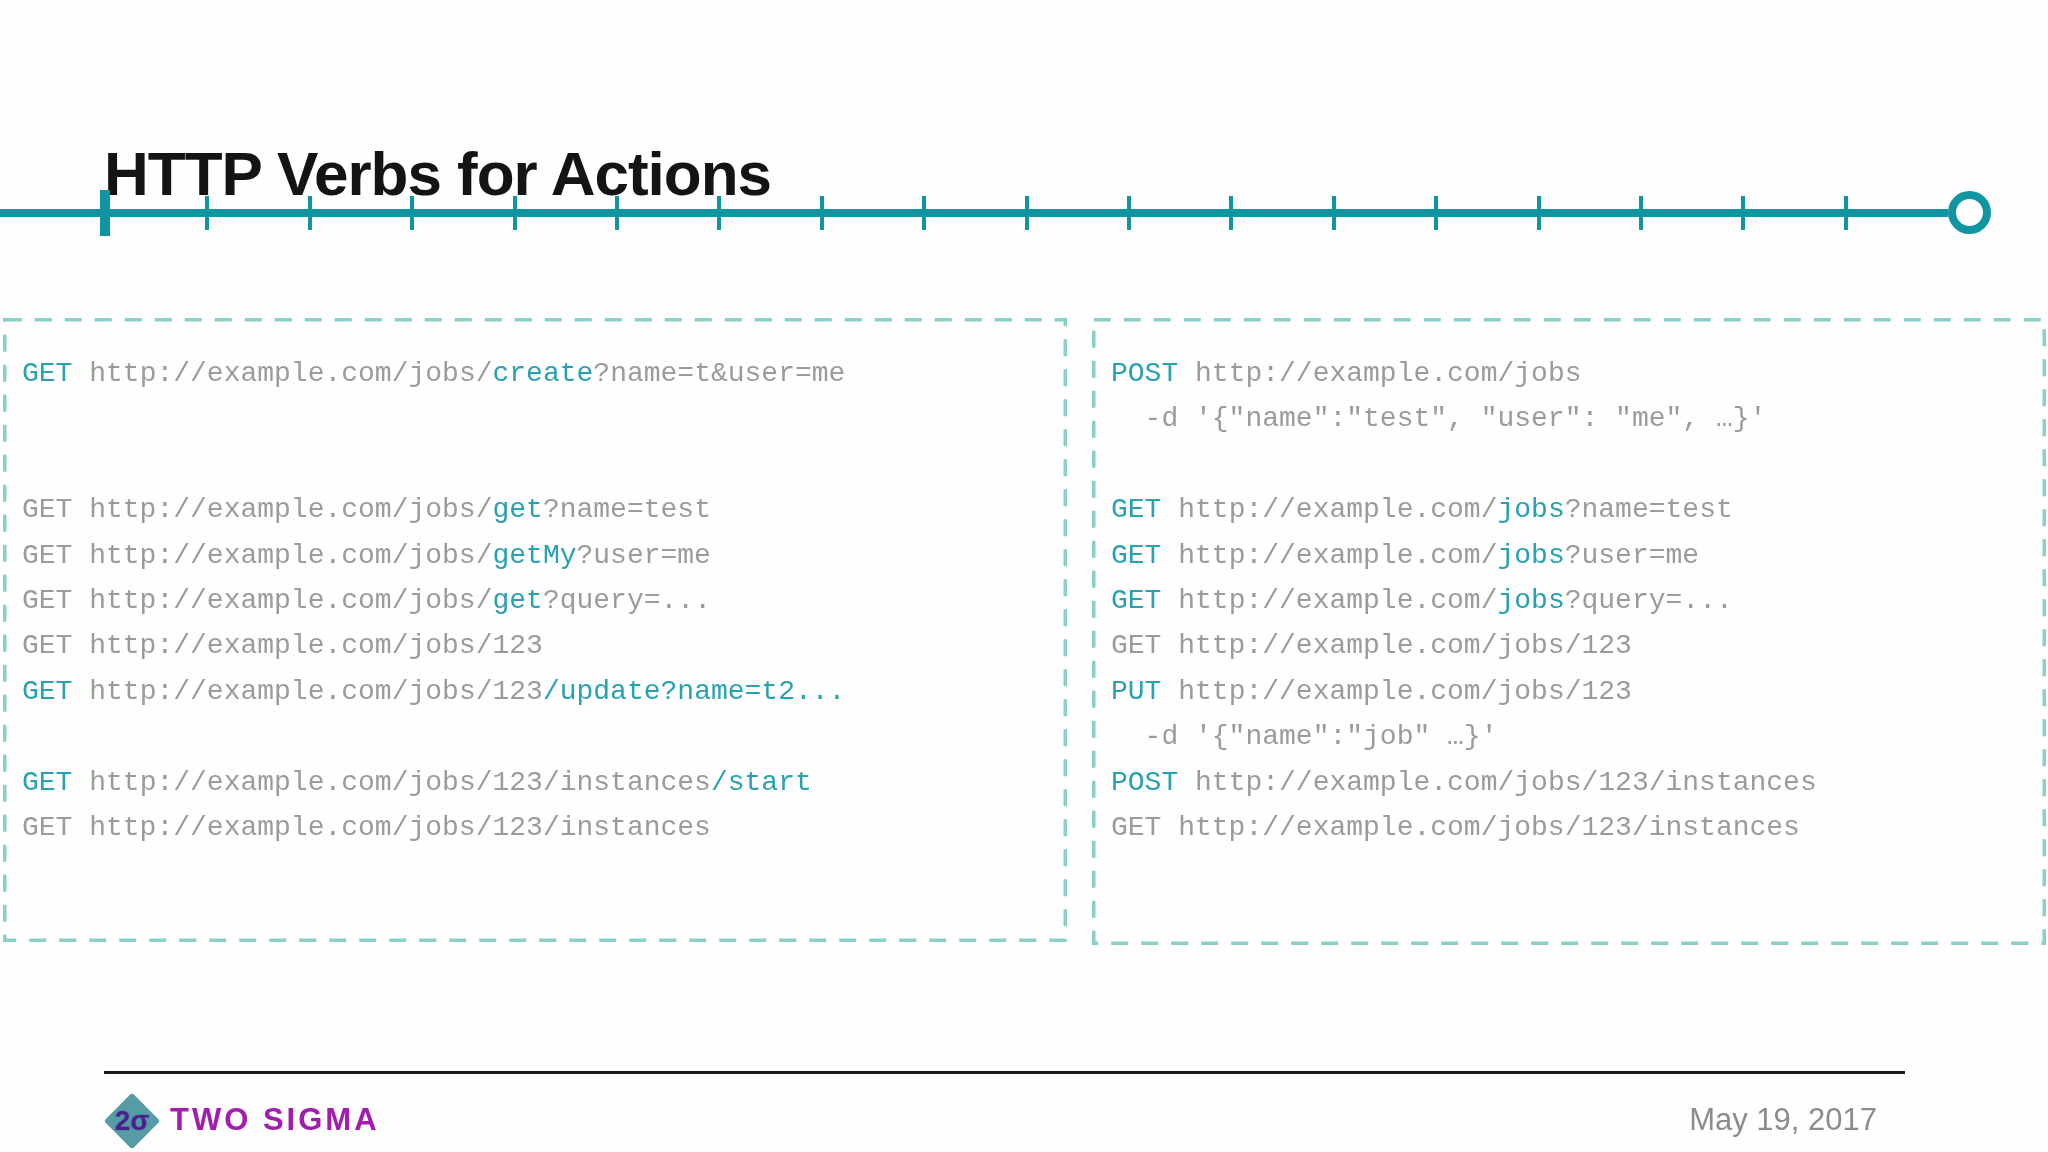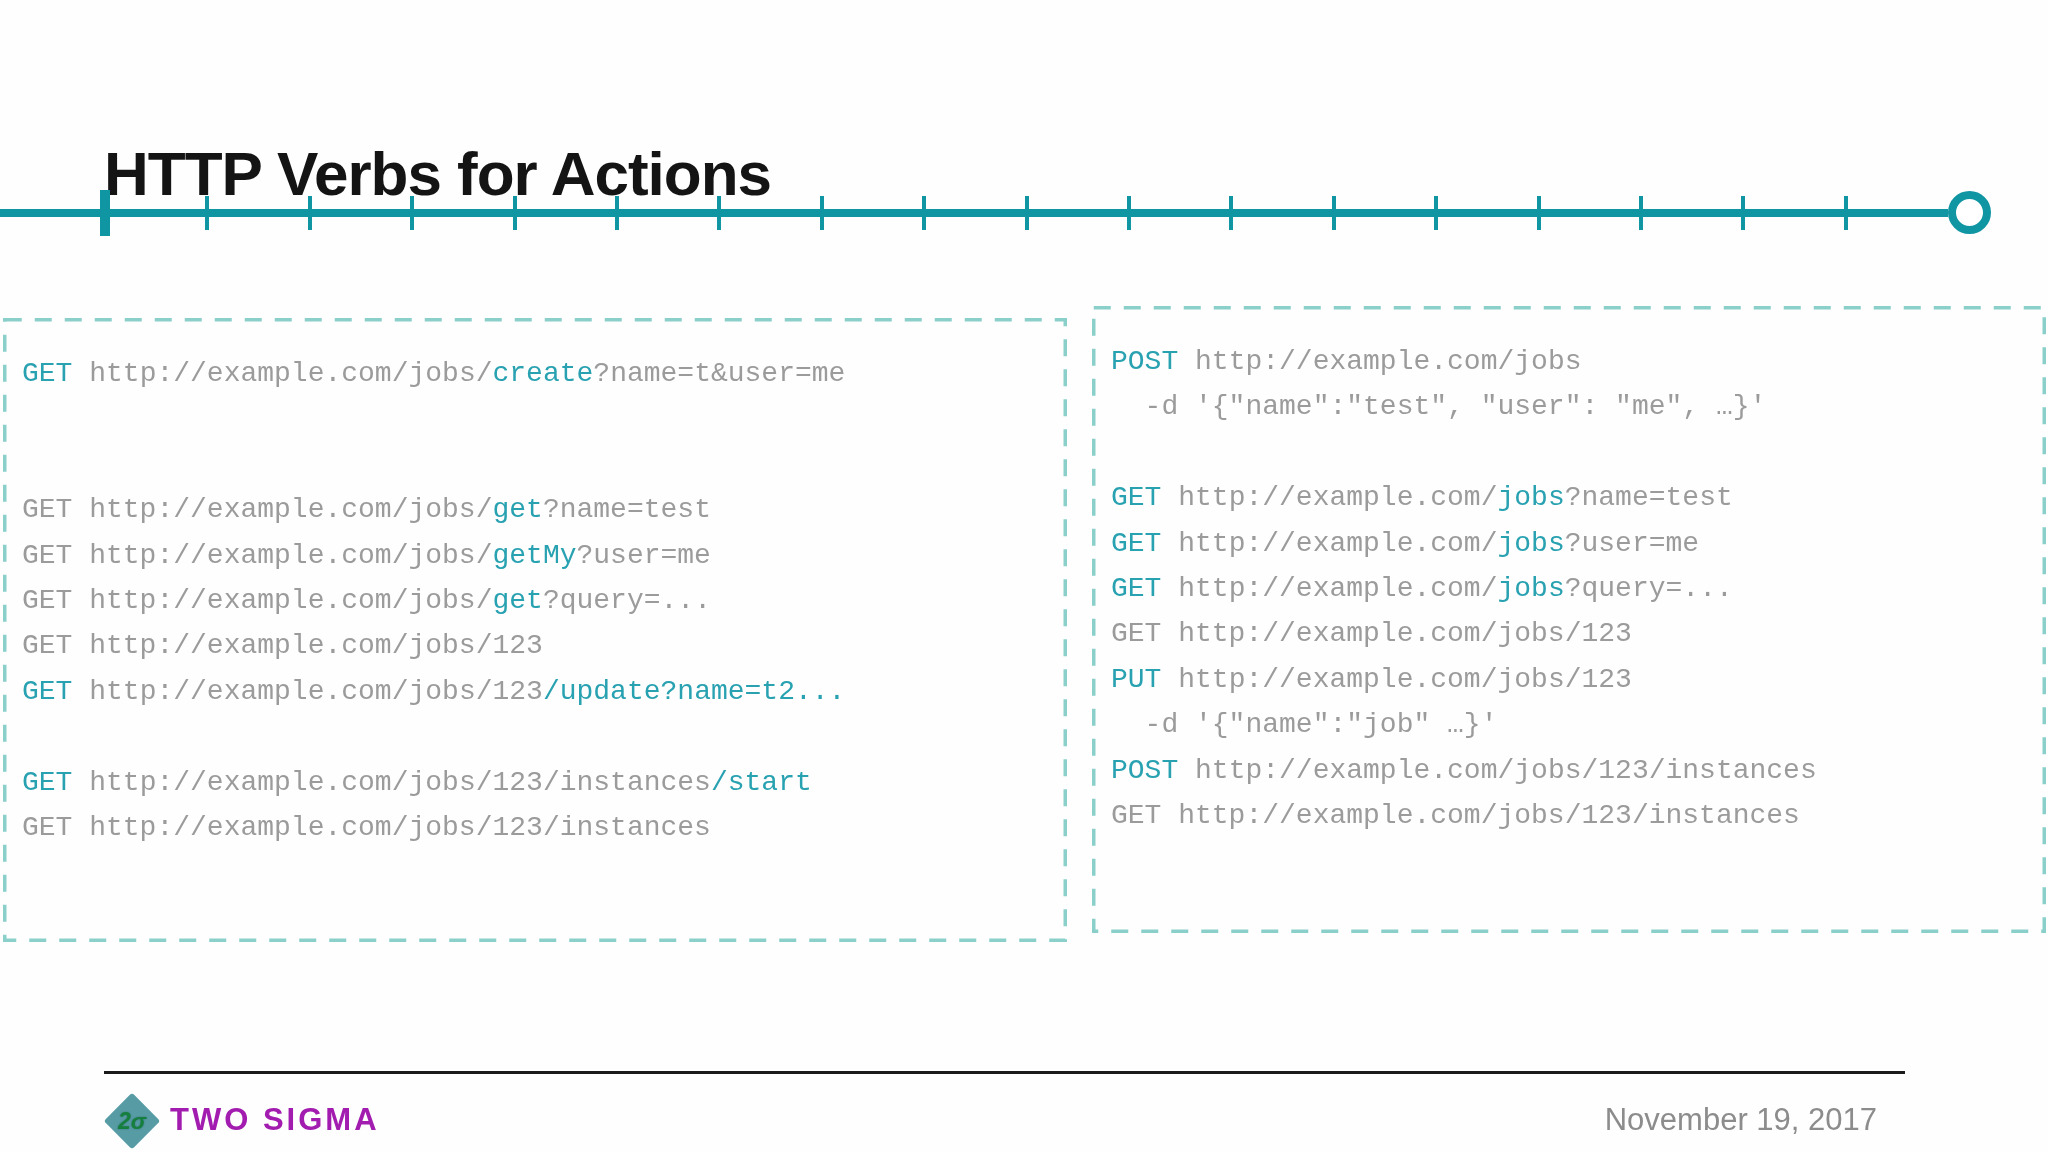--- a/index.html
+++ b/index.html
@@ -29,21 +29,21 @@
   .tick.active{top:190px;width:10px;height:46px;}
   #timeline-circle{
     position:absolute;left:1948px;top:191px;
     width:27px;height:27px;border-radius:50%;
     border:8px solid var(--accent_teal);
     background:#ffffff;
   }
   
   .code-box{position:absolute;overflow:visible;}
   #left-box{left:3px;top:318px;width:1064px;height:624px;}
-  #right-box{left:1092px;top:306px;width:954px;height:627px;}
+  #right-box{left:1092px;top:318px;width:954px;height:627px;}
   .code-box svg{position:absolute;left:0;top:0;overflow:visible;}
   .code-box svg rect{
     fill:none;stroke:var(--border_teal);stroke-width:3.5;
     stroke-dasharray:17 13;
   }
   .code-lines{
     position:absolute;left:19px;top:33px;
     white-space:pre;
   }
   .code-line{
@@ -61,21 +61,21 @@
   #logo-diamond{
     position:absolute;left:112px;top:1101px;
     width:40px;height:40px;
     background:var(--logo_teal);
     transform:rotate(45deg);
     border-radius:3px;
   }
   #logo-glyph{
     position:absolute;left:105px;top:1098px;width:54px;height:46px;
     display:flex;align-items:center;justify-content:center;
-    color:#15803d;font-size:23px;font-weight:700;font-style:italic;
+    color:#4c1d95;font-size:28px;font-weight:700;
     text-shadow:0 0 2px rgba(40,80,90,.6);
   }
   #brand{
     position:absolute;left:170px;top:1102px;
     font-size:31px;font-weight:700;letter-spacing:3px;
     color:#a21caf;
   }
   #date{
     position:absolute;right:171px;top:1102px;
     font-size:31px;color:var(--date_gray);
@@ -122,15 +122,15 @@
     <svg width="954" height="627">
         <rect x="1.75" y="1.75" width="950.5" height="623.5"></rect>
       </svg>
     <div class="code-lines"><div class="code-line"><span class="teal">POST</span><span class="gray"> http://example.com/jobs</span></div><div class="code-line"><span class="gray">  -d '{"name":"test", "user": "me", …}'</span></div><div class="code-line"></div><div class="code-line"><span class="teal">GET</span><span class="gray"> http://example.com/</span><span class="teal">jobs</span><span class="gray">?name=test</span></div><div class="code-line"><span class="teal">GET</span><span class="gray"> http://example.com/</span><span class="teal">jobs</span><span class="gray">?user=me</span></div><div class="code-line"><span class="teal">GET</span><span class="gray"> http://example.com/</span><span class="teal">jobs</span><span class="gray">?query=...</span></div><div class="code-line"><span class="gray">GET http://example.com/jobs/123</span></div><div class="code-line"><span class="teal">PUT</span><span class="gray"> http://example.com/jobs/123</span></div><div class="code-line"><span class="gray">  -d '{"name":"job" …}'</span></div><div class="code-line"><span class="teal">POST</span><span class="gray"> http://example.com/jobs/123/instances</span></div><div class="code-line"><span class="gray">GET http://example.com/jobs/123/instances</span></div></div>
   </div>
 
   <div id="footer-line"></div>
   <div id="logo-diamond"></div>
   <div id="logo-glyph">2σ</div>
   <div id="brand">TWO SIGMA</div>
-  <div id="date">November 19, 2017</div>
+  <div id="date">May 19, 2017</div>
 
 </div>
 
 </body></html>

